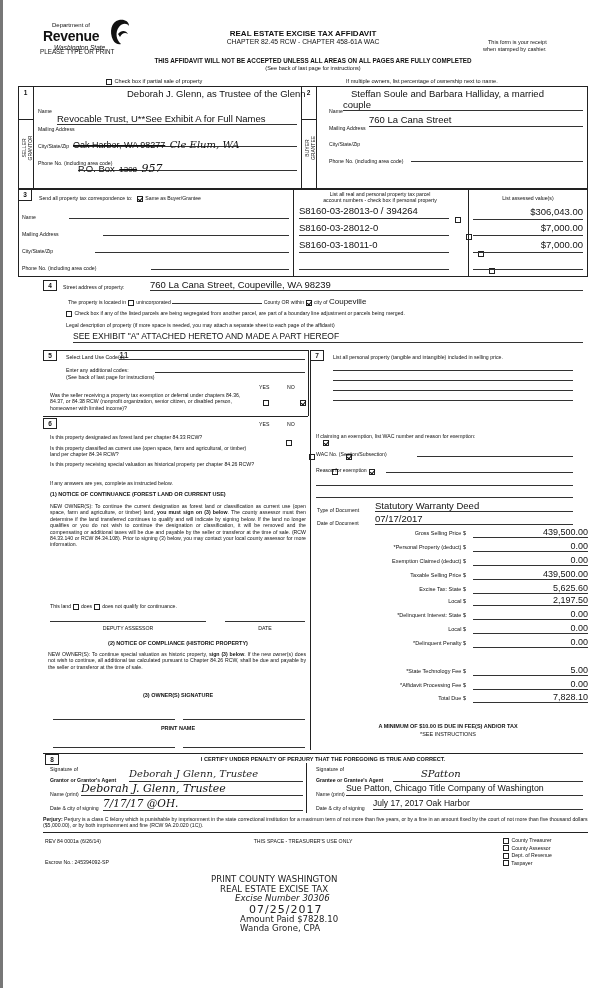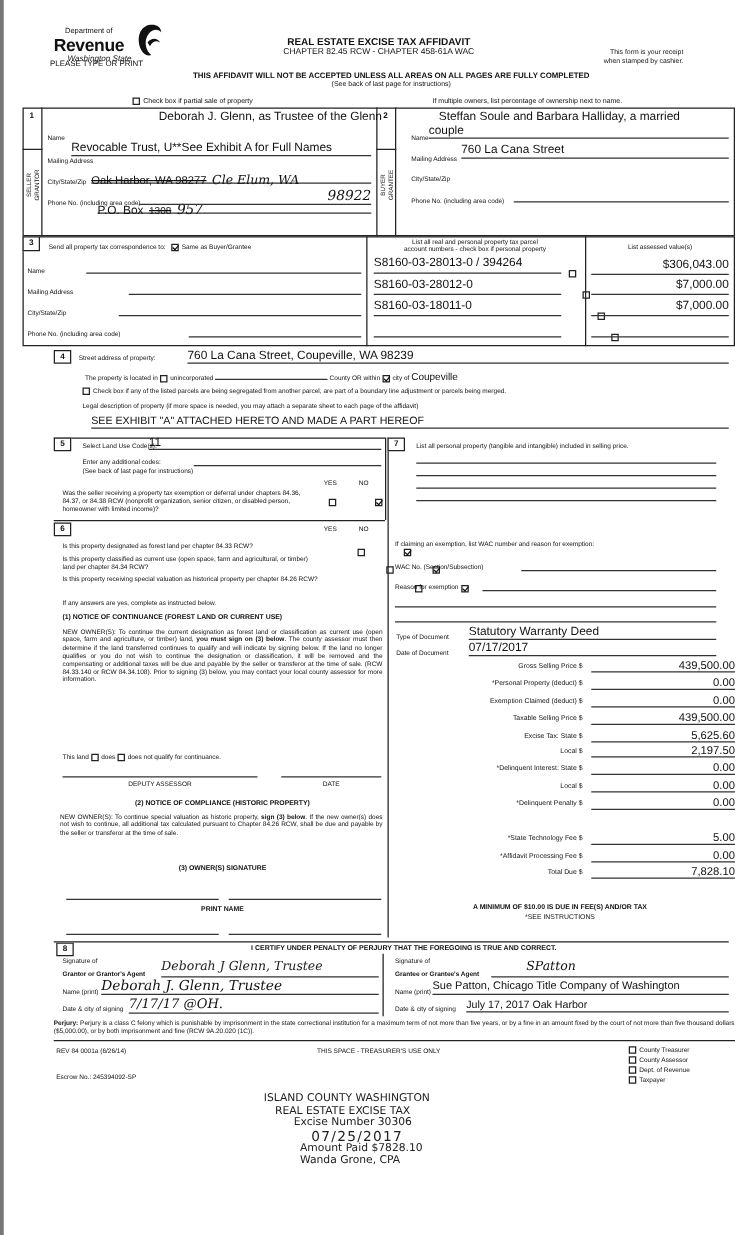--- a/index.html
+++ b/index.html
@@ -85,21 +85,20 @@
     <span class="hand" style="font-size:11px;">957</span>
   </div>
 
   <div class="abs tiny" style="left:35px;top:143px;">City/State/Zip</div>
   <div class="fieldline" style="left:70px;top:134px;width:224px;height:13px;">
     <span class="strike typed" style="font-size:9px;">Oak Harbor, WA 98277</span>
     <span class="hand" style="font-size:10px;">Cle Elum, WA</span>
   </div>
 
   <div class="abs tiny" style="left:35px;top:160px;">Phone No. (including area code)</div>
-  <div class="fieldline right hand" style="left:108px;top:150px;width:186px;height:14px;font-size:11px;">98922</div>
 
   
   <div class="abs bold center" style="left:298px;top:89px;width:15px;font-size:6.5px;">2</div>
   <div class="vert" style="left:301px;top:170px;width:44px;">
     <div>BUYER</div>
     <div>GRANTEE</div>
   </div>
   <div class="abs typed" style="left:348px;top:88px;">Steffan Soule and Barbara Halliday, a married</div>
   <div class="abs tiny" style="left:326px;top:108px;">Name</div>
   <div class="fieldline typed" style="left:340px;top:99px;width:240px;height:12px;">couple</div>
@@ -350,20 +349,20 @@
   <div class="abs tiny" style="left:42px;top:859px;">Escrow No.:  245394092-SP</div>
   <div class="abs tiny" style="left:500px;top:837px;line-height:7.6px;">
     <div><span class="cb"></span> <span>County Treasurer</span></div>
     <div><span class="cb"></span> <span>County Assessor</span></div>
     <div><span class="cb"></span> <span>Dept. of Revenue</span></div>
     <div><span class="cb"></span> <span>Taxpayer</span></div>
   </div>
 
   
   <div class="abs stamp" style="left:208px;top:875px;font-size:8.6px;line-height:9.5px;">
-    <div style="padding-left:0px;">ISLAND COUNTY WASHINGTON</div>
+    <div style="padding-left:0px;">PRINT COUNTY WASHINGTON</div>
     <div style="padding-left:9px;">REAL ESTATE EXCISE TAX</div>
-    <div style="padding-left:24px;">Excise Number 30306</div>
+    <div style="padding-left:24px;font-style:italic;">Excise Number 30306</div>
     <div style="padding-left:38px;font-size:11px;line-height:11px;letter-spacing:1px;">07/25/2017</div>
     <div style="padding-left:29px;">Amount Paid $7828.10</div>
     <div style="padding-left:29px;">Wanda Grone, CPA</div>
   </div>
 </div>
 
 </body></html>

